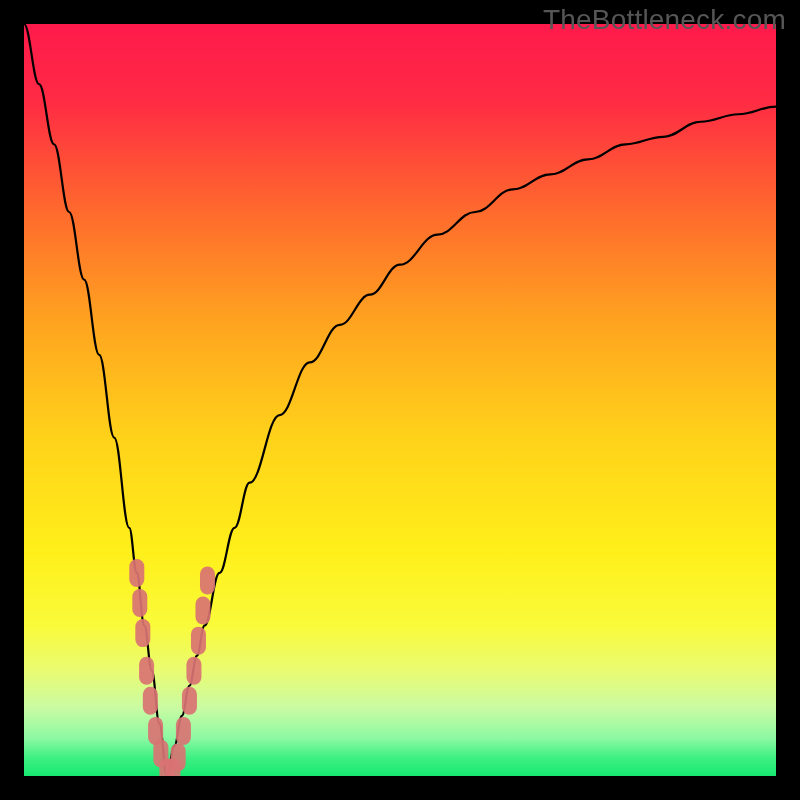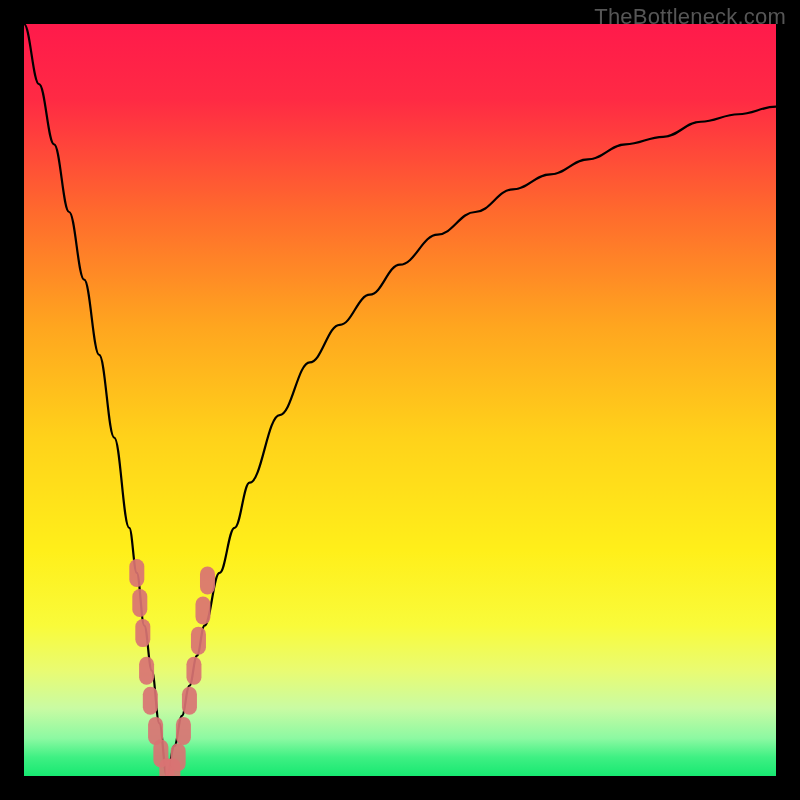--- a/index.html
+++ b/index.html
@@ -27,21 +27,21 @@
     overflow: hidden;
   }
   .gradient-bg {
     position: absolute;
     inset: 0;
   }
   .watermark {
     position: absolute;
     top: 4px;
     right: 14px;
-    font-size: 22px;
+    font-size: 28px;
     font-weight: 500;
     color: #565656;
     letter-spacing: 0.2px;
     user-select: none;
   }
   svg { display: block; }
 </style>
 </head>
 <body>
 

